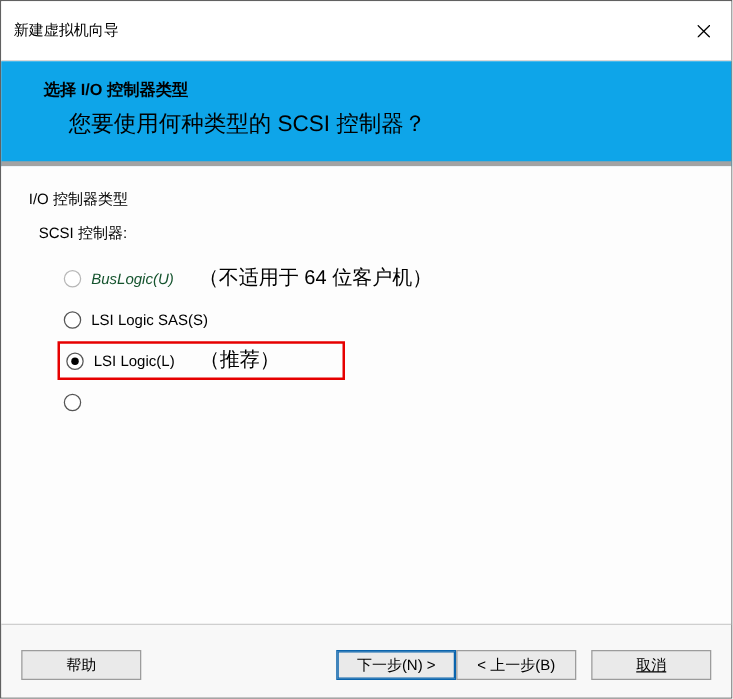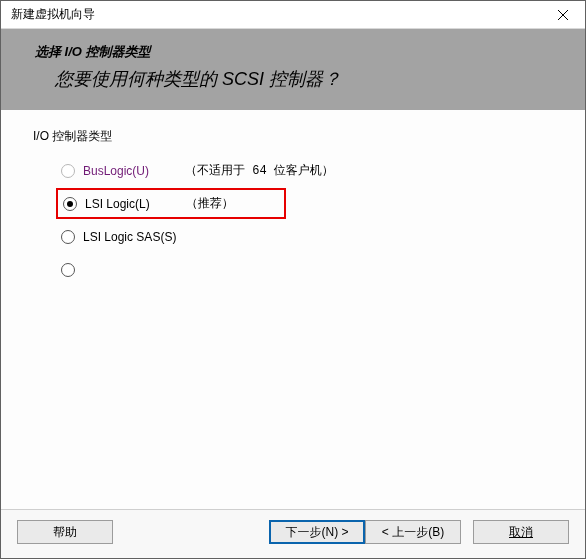--- a/index.html
+++ b/index.html
@@ -13,21 +13,21 @@
   .window {
     width: 586px;
     height: 559px;
     border: 1px solid #616161;
     background: #ffffff;
     display: flex;
     flex-direction: column;
     position: relative;
   }
   .titlebar {
-    height: 28px;
+    height: 48px;
     display: flex;
     align-items: center;
     padding: 0 0 0 10px;
     background: #ffffff;
     border-bottom: 1px solid #d8d8d8;
   }
   .titlebar .title-text {
     flex: 1;
     font-size: 12px;
   }
@@ -35,36 +35,35 @@
     width: 45px;
     height: 32px;
     display: flex;
     align-items: center;
     justify-content: center;
     font-size: 15px;
     line-height: 1;
   }
   .header {
     padding: 14px 26px 18px 34px;
-    border-bottom: 1px solid #a3a3a3;
-    background: #a3a3a3;
-    font-style: italic;
+    border-bottom: 4px solid #a3a3a3;
+    background: #0ea5e9;
   }
   .header .heading {
     font-weight: bold;
     font-size: 13px;
     margin-bottom: 6px;
   }
   .header .subheading {
     font-size: 18px;
     padding-left: 20px;
   }
   .content {
     flex: 1;
-    padding: 18px 20px 10px 30px;
+    padding: 18px 20px 10px 20px;
     background: #fdfdfd;
   }
   .group-label {
     font-size: 12px;
     margin-bottom: 10px;
     margin-left: 2px;
   }
   .subgroup-label {
     font-size: 12px;
     margin-left: 10px;
@@ -99,37 +98,37 @@
     background: #000;
     display: block;
   }
   .radio.disabled {
     border-color: #b7b7b7;
   }
   .opt-label {
     font-size: 12px;
   }
   .opt-label.disabled {
-    color: #701a75;
+    color: #14532d;
+    font-style: italic;
   }
   .extra {
-    margin-left: 36px;
-    font-size: 12px;
-    font-family: Liberation Mono, monospace;
+    margin-left: 20px;
+    font-size: 16px;
   }
   .highlight-box {
     border: 2px solid #e60000;
     padding: 4px 50px 4px 3px;
     display: inline-flex;
     align-items: center;
     height: 31px;
   }
   .footer {
     border-top: 1px solid #cfcfcf;
-    padding: 10px 16px 14px 16px;
+    padding: 20px 16px 14px 16px;
     display: flex;
     align-items: center;
     background: #f4f4f4a0;
   }
   .btn {
     height: 24px;
     padding: 0 8px;
     min-width: 96px;
     border: 1px solid #9c9c9c;
     background: #eaeaea;
@@ -163,44 +162,45 @@
     </div>
   </div>
 
   <div class="header">
     <div class="heading">选择 I/O 控制器类型</div>
     <div class="subheading">您要使用何种类型的 SCSI 控制器？</div>
   </div>
 
   <div class="content">
     <div class="group-label">I/O 控制器类型</div>
+    <div class="subgroup-label">SCSI 控制器:</div>
 
     <div class="options">
 
       <div class="option-row">
         <span class="radio disabled"></span>
         <span class="opt-label disabled">BusLogic(U)</span>
         <span class="extra">（不适用于 64 位客户机）</span>
+      </div>
+
+      <div class="option-row">
+        <span class="radio"></span>
+        <span class="opt-label">LSI Logic SAS(S)</span>
       </div>
 
       <div class="option-row" style="margin-left:-5px;">
         <span class="highlight-box">
           <span class="radio checked" style="margin-left:2px;"></span>
           <span class="opt-label">LSI Logic(L)</span>
           <span class="extra">（推荐）</span>
         </span>
       </div>
 
       <div class="option-row">
         <span class="radio"></span>
-        <span class="opt-label">LSI Logic SAS(S)</span>
-      </div>
-
-      <div class="option-row">
-        <span class="radio"></span>
       </div>
 
     </div>
   </div>
 
   <div class="footer">
     <button class="btn">帮助</button>
     <span class="spacer"></span>
     <button class="btn adj default">下一步(N) &gt;</button>
     <button class="btn">&lt; 上一步(B)</button>

